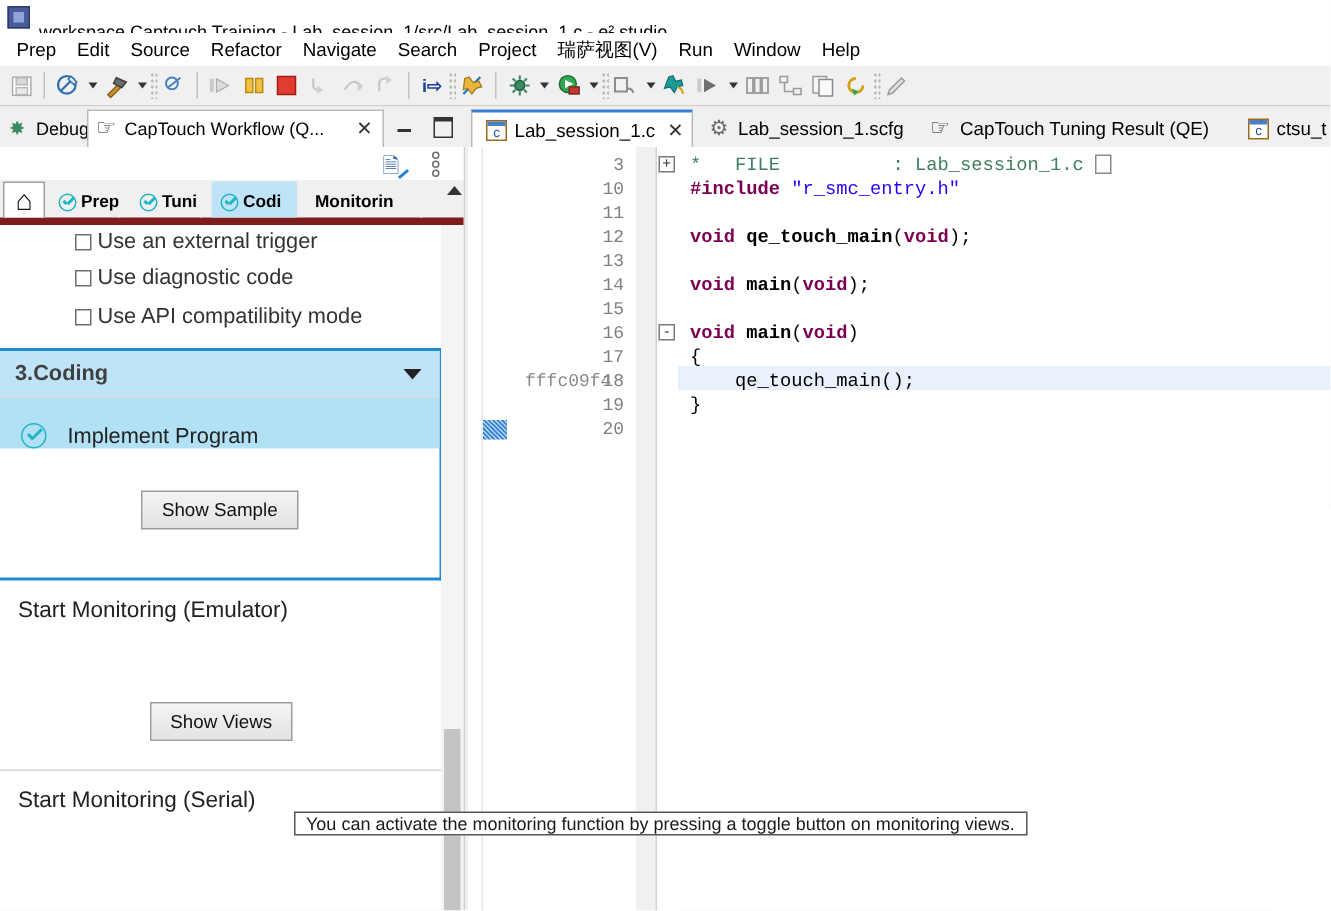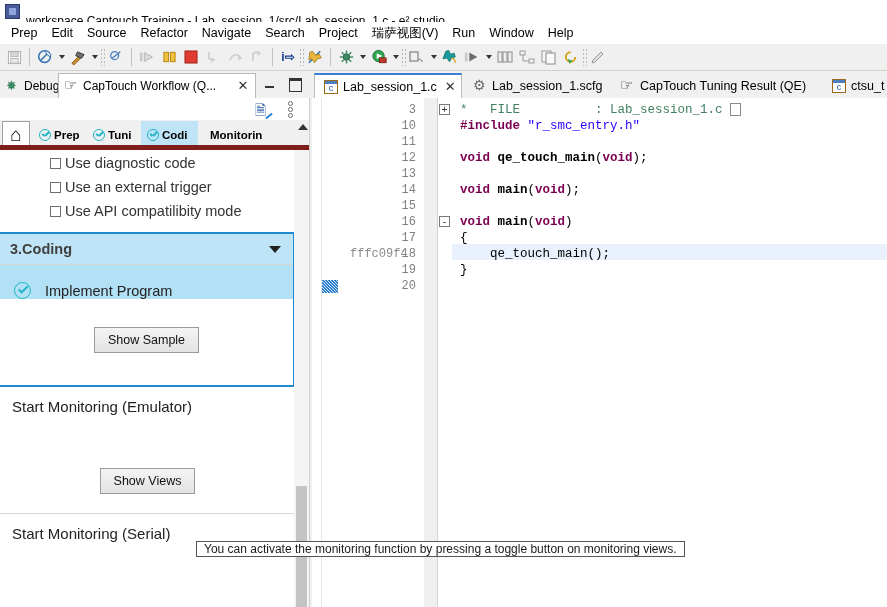--- a/index.html
+++ b/index.html
@@ -599,27 +599,27 @@
         <span>Codi</span>
       </div>
       <div class="bc-chev" style="left:200px;width:88px;padding-left:10px">
         <span>Monitorin</span>
       </div>
       <div class="bc-scroll-up"></div>
     </div>
 
     <div class="wf-content">
 
+      <div class="chk-line" style="height:22px;overflow:hidden">
+        <span class="chk-box"></span>
+        <span>Use an external trigger</span>
+      </div>
       <div class="chk-line">
         <span class="chk-box"></span>
         <span>Use diagnostic code</span>
-      </div>
-      <div class="chk-line" style="height:22px;overflow:hidden">
-        <span class="chk-box"></span>
-        <span>Use an external trigger</span>
       </div>
       <div class="chk-line">
         <span class="chk-box"></span>
         <span>Use API compatilibity mode</span>
       </div>
 
       <div class="sec3-box">
         <div class="sec-header hl">
           <span>3.Coding</span>
           <span class="sec-caret"></span>

